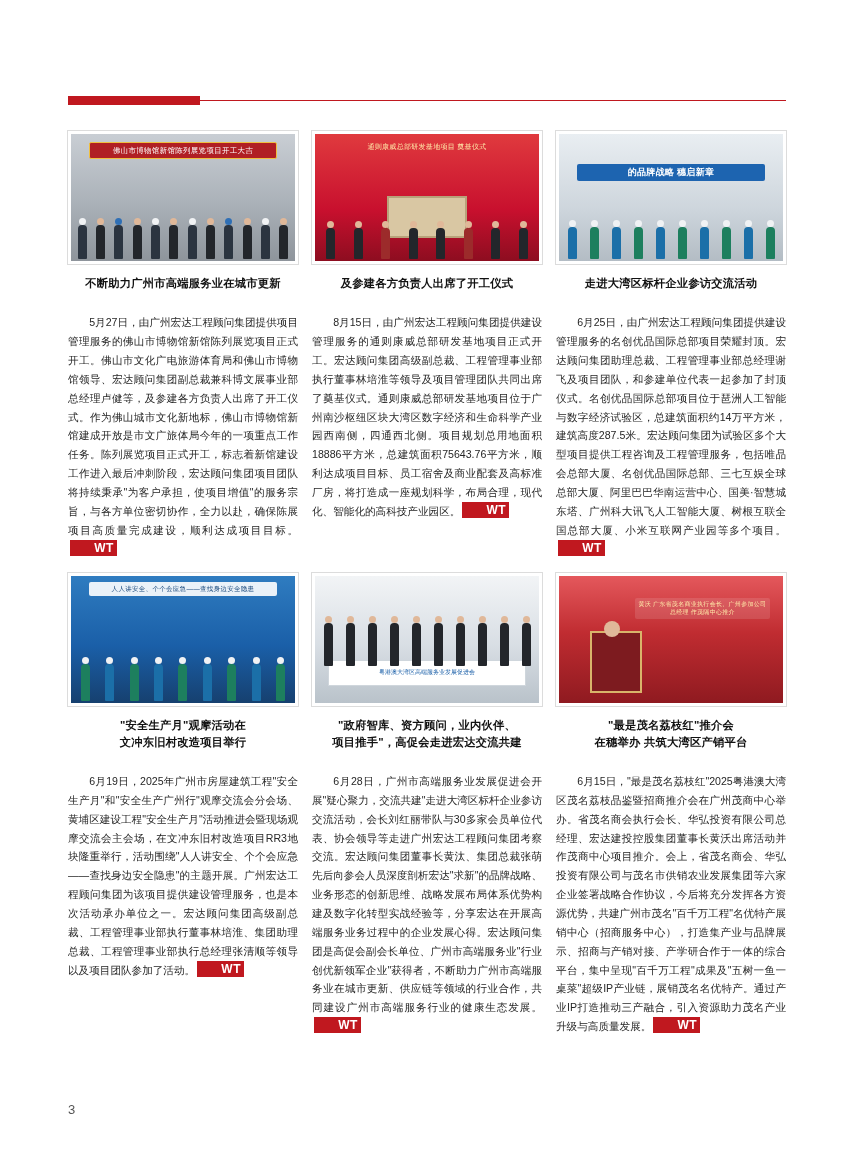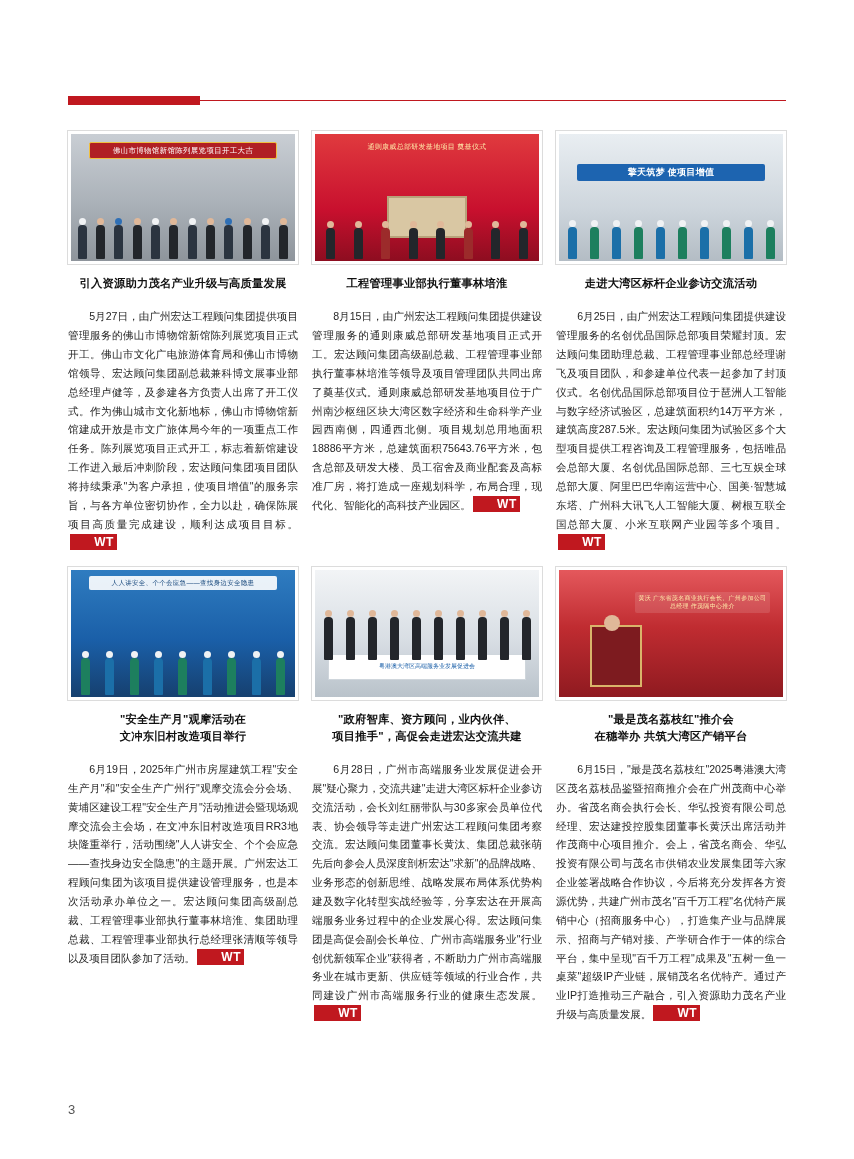--- a/index.html
+++ b/index.html
@@ -80,21 +80,21 @@
   .title {
     margin-top: 11px;
     font-size: 11.3px;
     font-weight: bold;
     line-height: 1.45;
     text-align: center;
     color: #111;
     letter-spacing: 0.2px;
   }
   .body {
-    margin-top: 16px;
+    margin-top: 22px;
     font-size: 10.6px;
     line-height: 1.78;
     text-align: justify;
     text-justify: inter-ideograph;
     color: #262626;
     text-indent: 2em;
   }
   .wt {
     display: inline-block;
     background: #c0181f;
@@ -186,49 +186,49 @@
             <div class="person suit"></div>
             <div class="person helmet"></div>
             <div class="person suit"></div>
             <div class="person helmet-blue"></div>
             <div class="person suit"></div>
             <div class="person helmet"></div>
             <div class="person suit"></div>
           </div>
         </div>
       </div>
-      <div class="title">引入资源助力茂名产业升级与高质量发展</div>
+      <div class="title">不断助力广州市高端服务业在城市更新</div>
       <div class="body"><span>5月27日，由广州宏达工程顾问集团提供项目管理服务的佛山市博物馆新馆陈列展览项目正式开工。佛山市文化广电旅游体育局和佛山市博物馆领导、宏达顾问集团副总裁兼科博文展事业部总经理卢健等，及参建各方负责人出席了开工仪式。作为佛山城市文化新地标，佛山市博物馆新馆建成开放是市文广旅体局今年的一项重点工作任务。陈列展览项目正式开工，标志着新馆建设工作进入最后冲刺阶段，宏达顾问集团项目团队将持续秉承"为客户承担，使项目增值"的服务宗旨，与各方单位密切协作，全力以赴，确保陈展项目高质量完成建设，顺利达成项目目标。</span><span class="wt">WT</span></div>
     </div>
 
     <div class="cell">
       <div class="photo">
         <div class="inner" style="background:linear-gradient(#e03a3e,#c8102e 60%,#8d0d20);">
           <div class="banner" style="top:6px;background:rgba(200,16,46,.0);border:0;font-size:7px;color:#ffe9a8;">通则康威总部研发基地项目 奠基仪式</div>
           <div style="position:absolute;left:32%;right:32%;bottom:18%;height:30%;background:#d9c7a3;border:2px solid #b8a27a;"></div>
           <div class="crowd" style="height:42%;">
             <div class="person suit"></div>
             <div class="person suit"></div>
             <div class="person red"></div>
             <div class="person suit"></div>
             <div class="person suit"></div>
             <div class="person red"></div>
             <div class="person suit"></div>
             <div class="person suit"></div>
           </div>
         </div>
       </div>
-      <div class="title">工程管理事业部执行董事林培淮</div>
-      <div class="body"><span>8月15日，由广州宏达工程顾问集团提供建设管理服务的通则康威总部研发基地项目正式开工。宏达顾问集团高级副总裁、工程管理事业部执行董事林培淮等领导及项目管理团队共同出席了奠基仪式。通则康威总部研发基地项目位于广州南沙枢纽区块大湾区数字经济和生命科学产业园西南侧，四通西北侧。项目规划总用地面积18886平方米，总建筑面积75643.76平方米，包含总部及研发大楼、员工宿舍及商业配套及高标准厂房，将打造成一座规划科学，布局合理，现代化、智能化的高科技产业园区。</span><span class="wt">WT</span></div>
+      <div class="title">及参建各方负责人出席了开工仪式</div>
+      <div class="body"><span>8月15日，由广州宏达工程顾问集团提供建设管理服务的通则康威总部研发基地项目正式开工。宏达顾问集团高级副总裁、工程管理事业部执行董事林培淮等领导及项目管理团队共同出席了奠基仪式。通则康威总部研发基地项目位于广州南沙枢纽区块大湾区数字经济和生命科学产业园西南侧，四通西北侧。项目规划总用地面积18886平方米，总建筑面积75643.76平方米，顺利达成项目目标、员工宿舍及商业配套及高标准厂房，将打造成一座规划科学，布局合理，现代化、智能化的高科技产业园区。</span><span class="wt">WT</span></div>
     </div>
 
     <div class="cell">
       <div class="photo">
         <div class="inner" style="background:linear-gradient(#e9eef2,#cdd5dc 60%,#b3bcc4);">
-          <div class="banner" style="top:30px;background:#1d64b0;color:#fff;font-size:9px;font-weight:bold;">擎天筑梦 使项目增值</div>
+          <div class="banner" style="top:30px;background:#1d64b0;color:#fff;font-size:9px;font-weight:bold;">的品牌战略 穗启新章</div>
           <div class="crowd" style="height:44%;">
             <div class="person vest2 helmet"></div>
             <div class="person vest helmet"></div>
             <div class="person vest2 helmet"></div>
             <div class="person vest helmet"></div>
             <div class="person vest2 helmet"></div>
             <div class="person vest helmet"></div>
             <div class="person vest2 helmet"></div>
             <div class="person vest helmet"></div>
             <div class="person vest2 helmet"></div>

